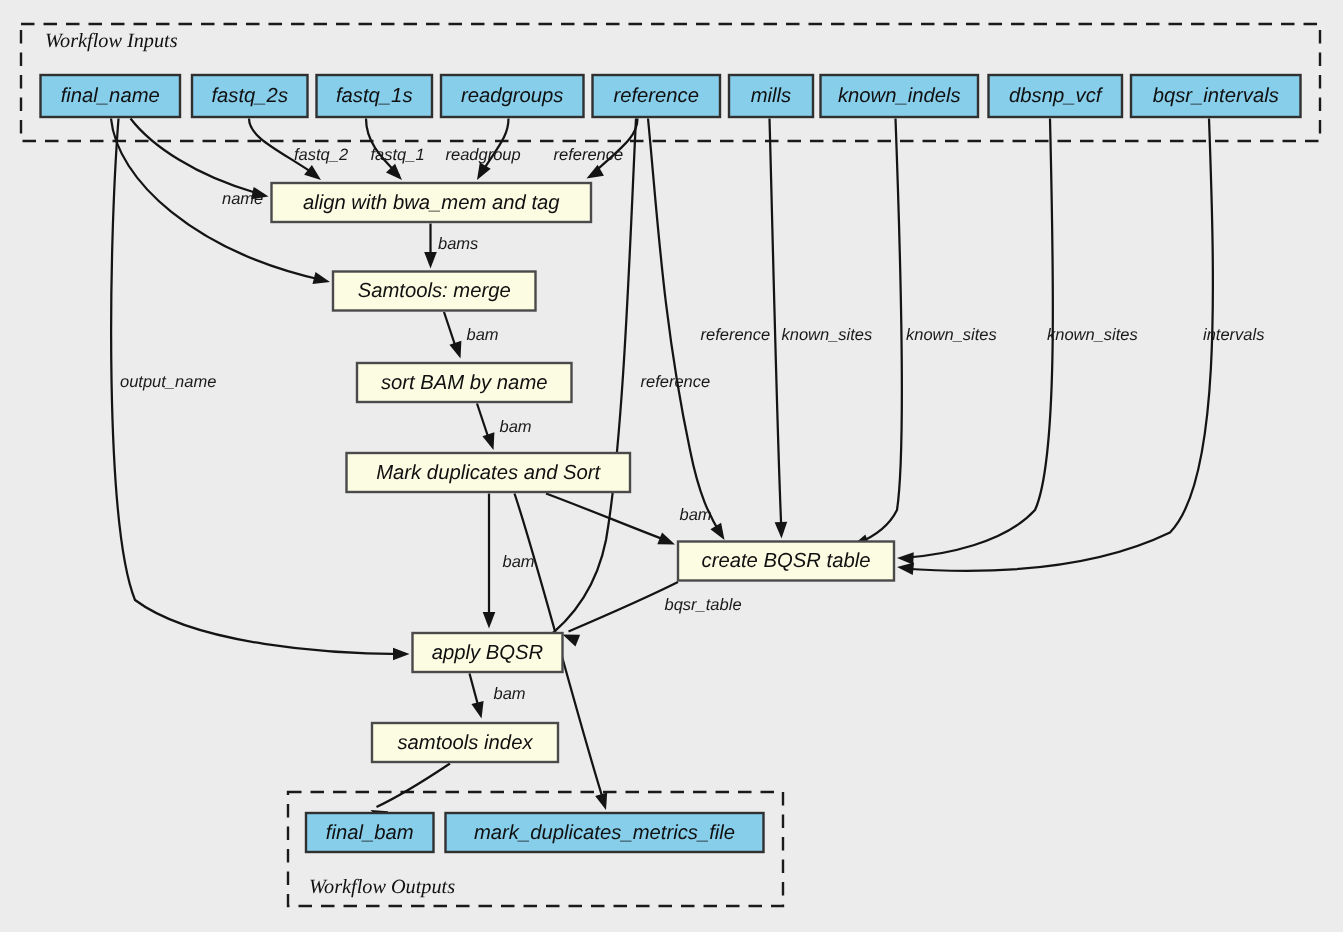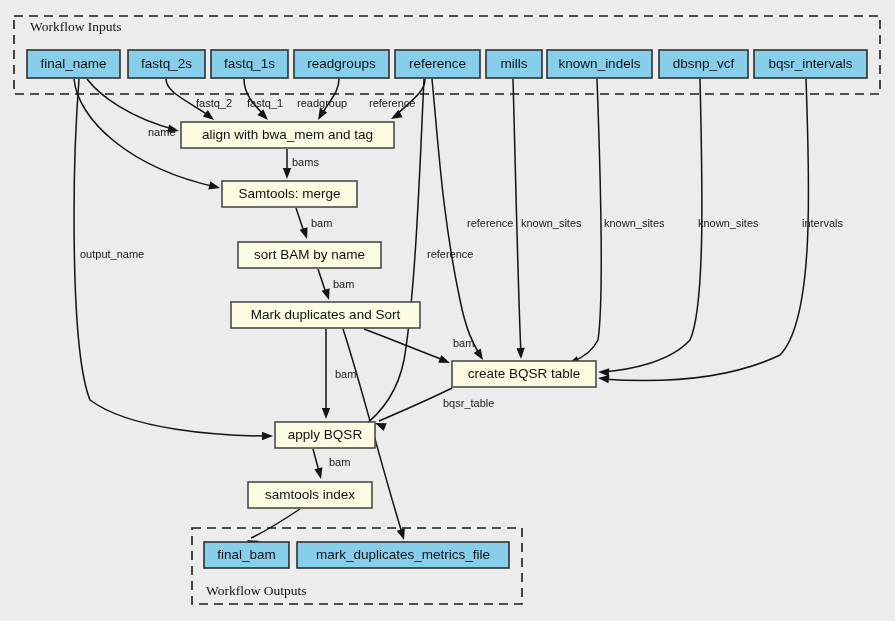--- a/index.html
+++ b/index.html
@@ -13,20 +13,21 @@
     height: 621px;
     font-family: "Liberation Sans", sans-serif;
     overflow: hidden;
     position: relative;
   }
   #canvas {
     position: absolute;
     left: 0; top: 0;
     width: 806px;
     height: 621px;
+    font-style: italic;
   }
   svg#graph {
     position: absolute;
     left: 0; top: 0;
     width: 895px;
     height: 621px;
     display: block;
   }
   .node-rect-input {
     fill: #87ceeb;

